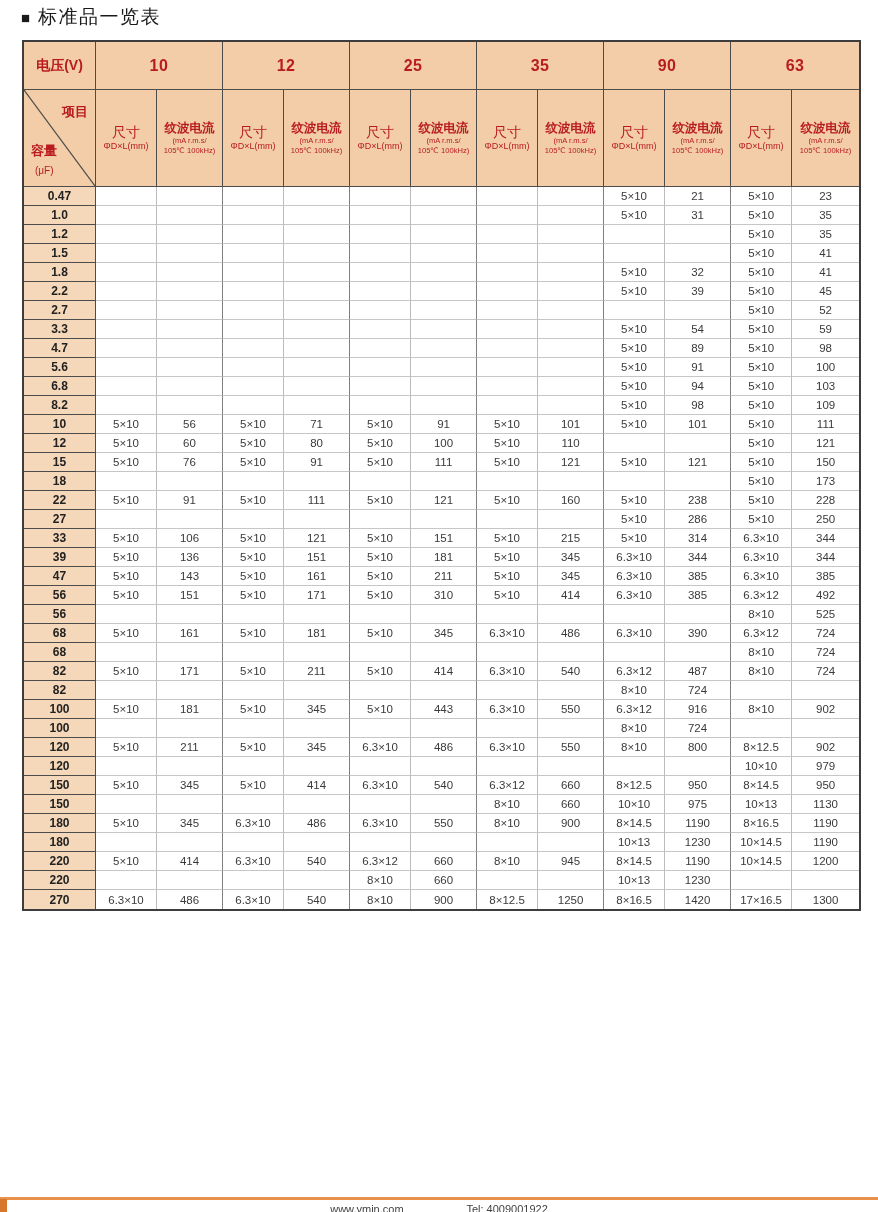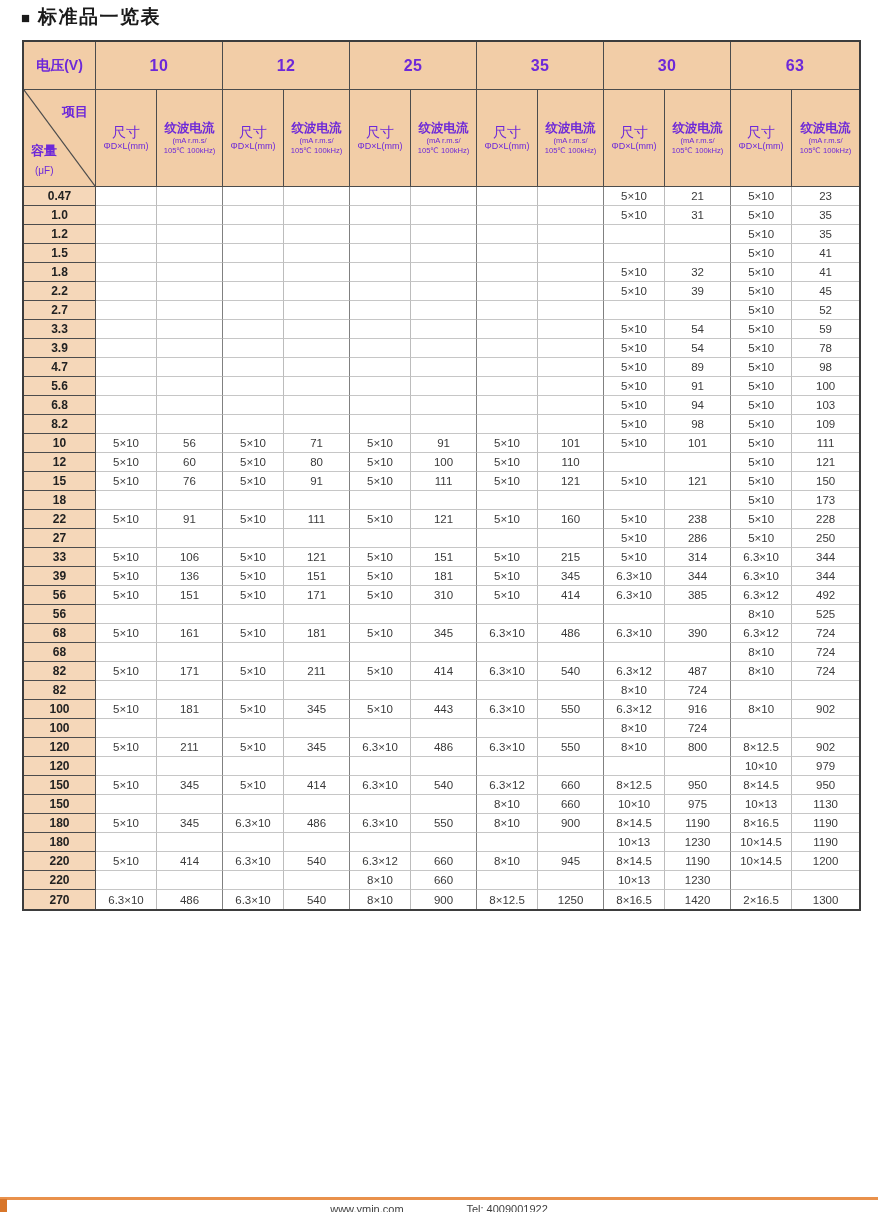--- a/index.html
+++ b/index.html
@@ -3,30 +3,30 @@
 <meta charset="utf-8">
 <style>
   * { box-sizing: border-box; }
   html,body { margin:0; padding:0; background:#ffffff; }
   .page {
     position:relative; width:878px; height:1212px; background:#ffffff;
     font-family:"Liberation Sans","DejaVu Sans",sans-serif; overflow:hidden;
   }
   .title-row { position:absolute; left:21px; top:4px; display:flex; align-items:center; gap:8px; }
   .title-bullet { font-size:15px; color:#1a1a1a; line-height:1; }
-  .title-text { font-size:19px; font-weight:bold; color:#1a1a1a; letter-spacing:1.5px; }
+  .title-text { font-size:19px; font-weight:normal; color:#1a1a1a; letter-spacing:1.5px; }
 
   table.spec {
     position:absolute; left:22px; top:40px; width:835px;
     border-collapse:separate; border-spacing:0; table-layout:fixed;
     border:2px solid #3d3d3d;
   }
   table.spec th, table.spec td { padding:0; text-align:center; vertical-align:middle; overflow:hidden; }
 
-  thead th { background:#F2CDA7; border-right:1px solid #4c4c4c; border-bottom:1px solid #4c4c4c; color:#6d28d9; }
+  thead th { background:#F2CDA7; border-right:1px solid #4c4c4c; border-bottom:1px solid #4c4c4c; color:#b91c1c; }
   thead th:last-child { border-right:none;margin-top:44px; }
   th.volt-label { font-size:14px; font-weight:bold; height:48px; }
   th.volt-num { font-size:16px; font-weight:bold; letter-spacing:0.5px; }
 
   th.corner { position:relative; height:97px; }
   th.corner svg { position:absolute; left:0; top:0; width:100%; height:100%; }
   .corner-top { position:absolute; top:13px; right:7px; font-size:13px; font-weight:bold; }
   .corner-bottom { position:absolute; bottom:26px; left:7px; font-size:13px; font-weight:bold; }
   .corner-unit { position:absolute; bottom:10px; left:11px; font-size:10px; font-weight:normal; }
 
@@ -81,21 +81,21 @@
       <col style="width:61px">
         <col style="width:67px">
     </colgroup>
     <thead>
       <tr>
         <th class="volt-label">电压(V)</th>
         <th class="volt-num" colspan="2">10</th>
         <th class="volt-num" colspan="2">12</th>
         <th class="volt-num" colspan="2">25</th>
         <th class="volt-num" colspan="2">35</th>
-        <th class="volt-num" colspan="2">30</th>
+        <th class="volt-num" colspan="2">90</th>
         <th class="volt-num" colspan="2">63</th>
       </tr>
       <tr>
         <th class="corner">
           <svg viewBox="0 0 72 97" preserveAspectRatio="none">
             <line x1="0" y1="0" x2="72" y2="97" stroke="#4c4c4c" stroke-width="1.2"></line>
           </svg>
           <span class="corner-top">项目</span>
           <span class="corner-bottom">容量</span>
           <span class="corner-unit">(μF)</span>
@@ -271,35 +271,20 @@
           <td></td>
           <td class="gb"></td>
           <td></td>
           <td class="gb"></td>
           <td>5×10</td>
           <td class="gb">54</td>
           <td>5×10</td>
           <td class="gb">59</td>
         </tr>
         <tr>
-          <th class="cap">3.9</th>
-          <td></td>
-          <td class="gb"></td>
-          <td></td>
-          <td class="gb"></td>
-          <td></td>
-          <td class="gb"></td>
-          <td></td>
-          <td class="gb"></td>
-          <td>5×10</td>
-          <td class="gb">54</td>
-          <td>5×10</td>
-          <td class="gb">78</td>
-        </tr>
-        <tr>
           <th class="cap">4.7</th>
           <td></td>
           <td class="gb"></td>
           <td></td>
           <td class="gb"></td>
           <td></td>
           <td class="gb"></td>
           <td></td>
           <td class="gb"></td>
           <td>5×10</td>
@@ -464,20 +449,35 @@
           <td>5×10</td>
           <td class="gb">151</td>
           <td>5×10</td>
           <td class="gb">181</td>
           <td>5×10</td>
           <td class="gb">345</td>
           <td>6.3×10</td>
           <td class="gb">344</td>
           <td>6.3×10</td>
           <td class="gb">344</td>
+        </tr>
+        <tr>
+          <th class="cap">47</th>
+          <td>5×10</td>
+          <td class="gb">143</td>
+          <td>5×10</td>
+          <td class="gb">161</td>
+          <td>5×10</td>
+          <td class="gb">211</td>
+          <td>5×10</td>
+          <td class="gb">345</td>
+          <td>6.3×10</td>
+          <td class="gb">385</td>
+          <td>6.3×10</td>
+          <td class="gb">385</td>
         </tr>
         <tr>
           <th class="cap">56</th>
           <td>5×10</td>
           <td class="gb">151</td>
           <td>5×10</td>
           <td class="gb">171</td>
           <td>5×10</td>
           <td class="gb">310</td>
           <td>5×10</td>
@@ -717,21 +717,21 @@
           <td>6.3×10</td>
           <td class="gb">486</td>
           <td>6.3×10</td>
           <td class="gb">540</td>
           <td>8×10</td>
           <td class="gb">900</td>
           <td>8×12.5</td>
           <td class="gb">1250</td>
           <td>8×16.5</td>
           <td class="gb">1420</td>
-          <td>2×16.5</td>
+          <td>17×16.5</td>
           <td class="gb">1300</td>
         </tr>
       </tbody>
   </table>
 
   <div class="footer-rule"></div>
   <div class="footer-bar"></div>
   <div class="footer-text">
     <span class="site">www.ymin.com</span>
     <span class="tel">Tel: 4009001922</span>

